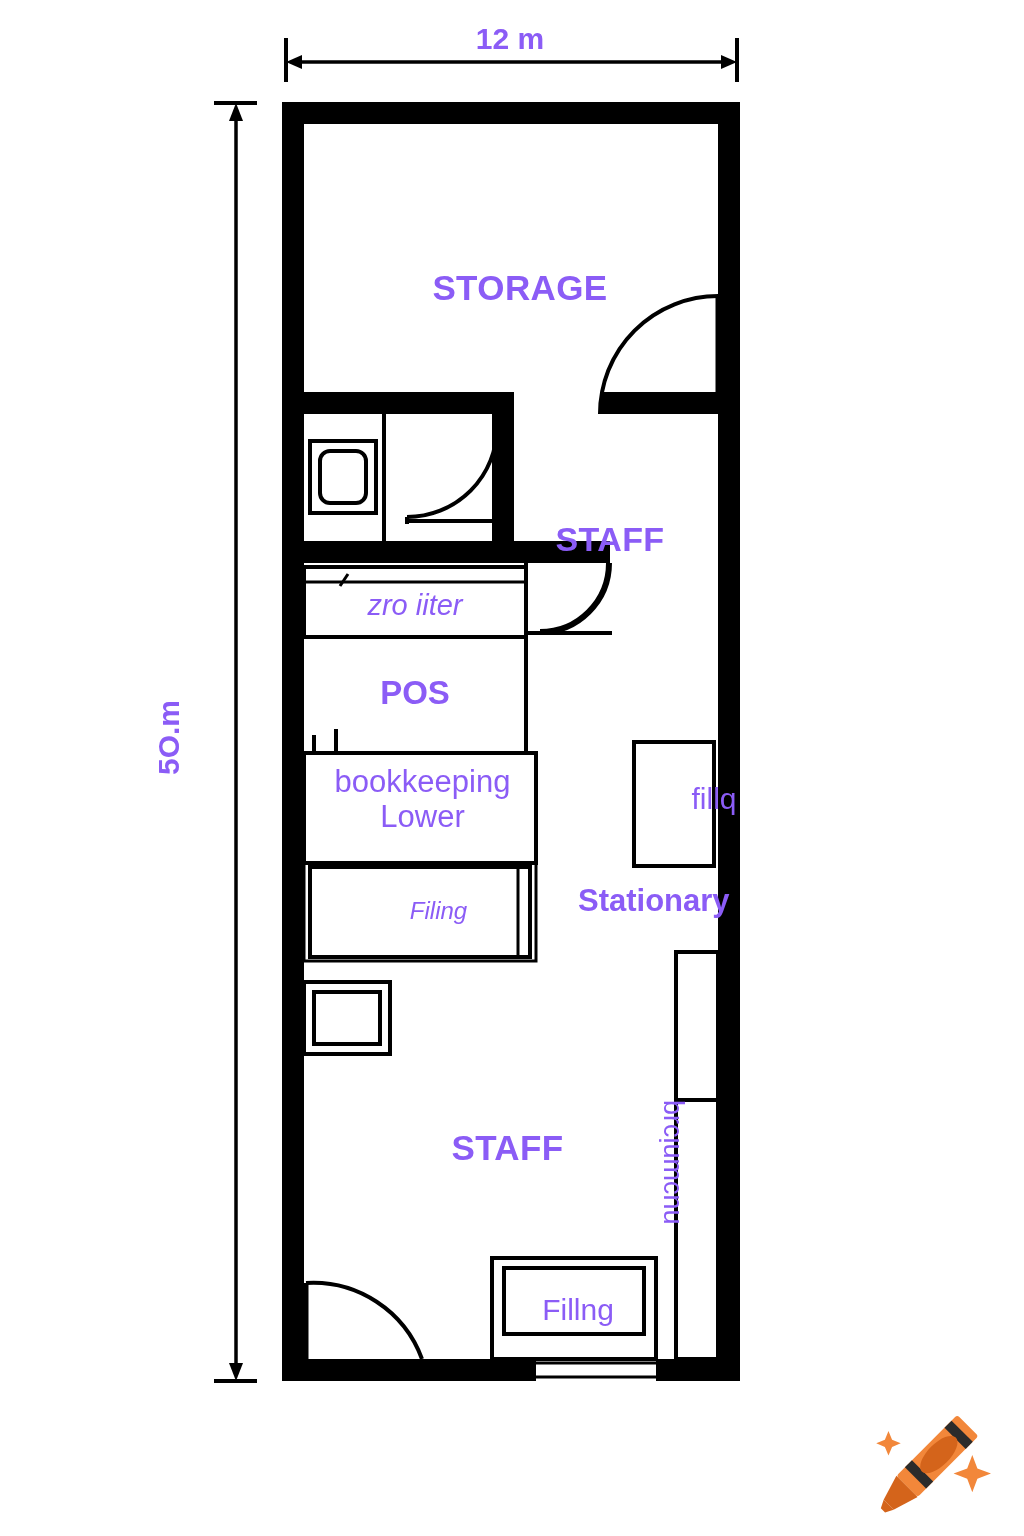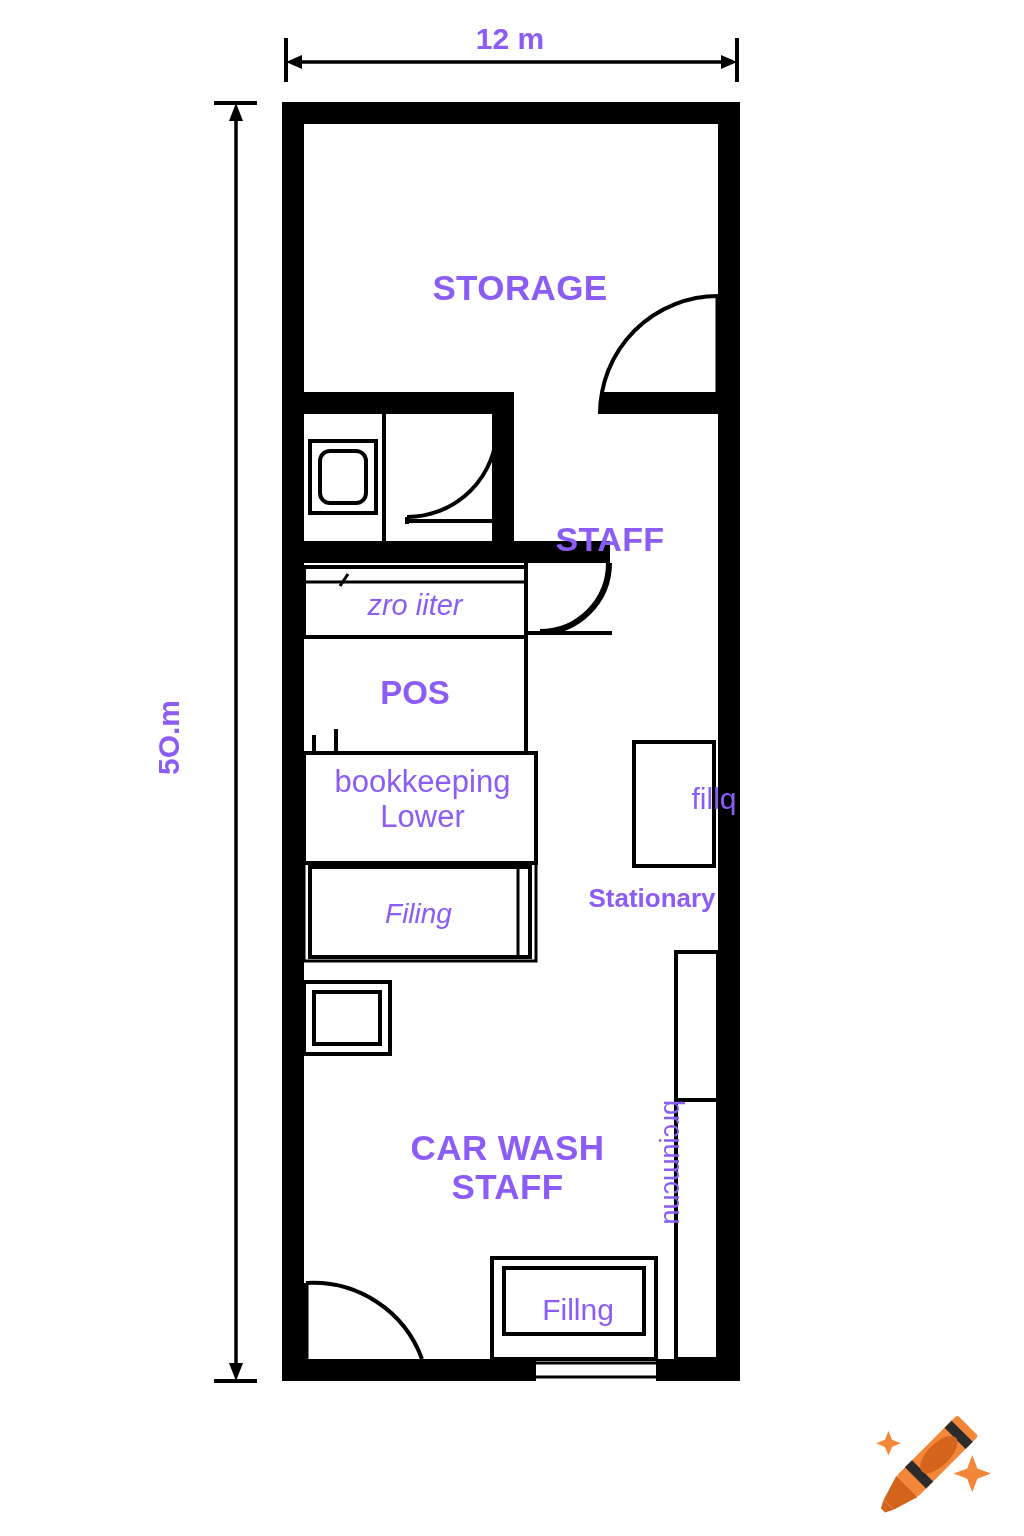--- a/index.html
+++ b/index.html
@@ -57,23 +57,23 @@
   }
   .lbl.bold {
     font-weight: 700;
   }
 
   #label-storage      { left: 340px; top: 232px; width: 360px; font-size: 35px; }
   #label-staff        { left: 470px; top: 484px; width: 280px; font-size: 34px; }
   #label-zro-iiter    { left: 310px; top: 589px; width: 210px; font-size: 29px; }
   #label-pos          { left: 310px; top: 675px; width: 210px; font-size: 33px; }
   #label-lower-bk     { left: 310px; top: 765px; width: 225px; font-size: 31px; }
-  #label-filing-1     { left: 316px; top: 898px; width: 205px; font-size: 28px; text-align: center; }
+  #label-filing-1     { left: 336px; top: 898px; width: 205px; font-size: 24px; text-align: center; }
   #label-fillq        { left: 637px; top: 782px; width: 80px;  font-size: 30px; padding-left: 37px; }
-  #label-stationary   { left: 578px; top: 884px; width: 148px; font-size: 26px; }
+  #label-stationary   { left: 578px; top: 884px; width: 148px; font-size: 31px; }
   #label-carwash      { left: 395px; top: 1092px; width: 225px; font-size: 35px; }
   #label-fillng       { left: 498px; top: 1281px; width: 160px; font-size: 30px; margin-top: 12px; }
 
   #label-rot-right {
     left: 655px;
     top: 1100px;
     width: 180px;
     font-size: 27px;
     transform: rotate(180deg) translateX(0px);
     transform-origin: 50% 50%;
@@ -236,21 +236,20 @@
     <div>Lower</div>
   </div>
 
   <div class="lbl italic" id="label-filing-1">Filing</div>
 
   <div class="lbl plain" id="label-fillq">fillq</div>
 
   <div class="lbl bold" id="label-stationary">Stationary</div>
 
   <div class="lbl room" id="label-carwash">
-    <div>CAR WASH</div>
     <div>STAFF</div>
   </div>
 
   <div class="lbl plain" id="label-fillng">Fillng</div>
 
   <div class="lbl plain" id="label-rot-right">nuɔɯniɔɹq</div>
 
   <div class="lbl" id="label-dim-top">12 m</div>
 
   <div class="lbl" id="label-dim-left">5O.m</div>

